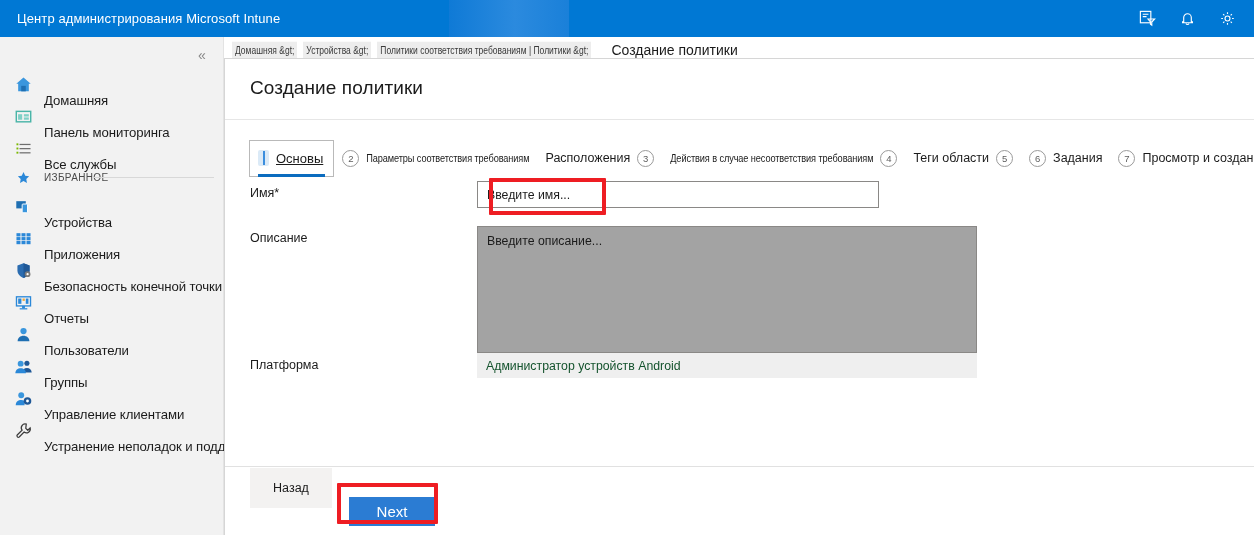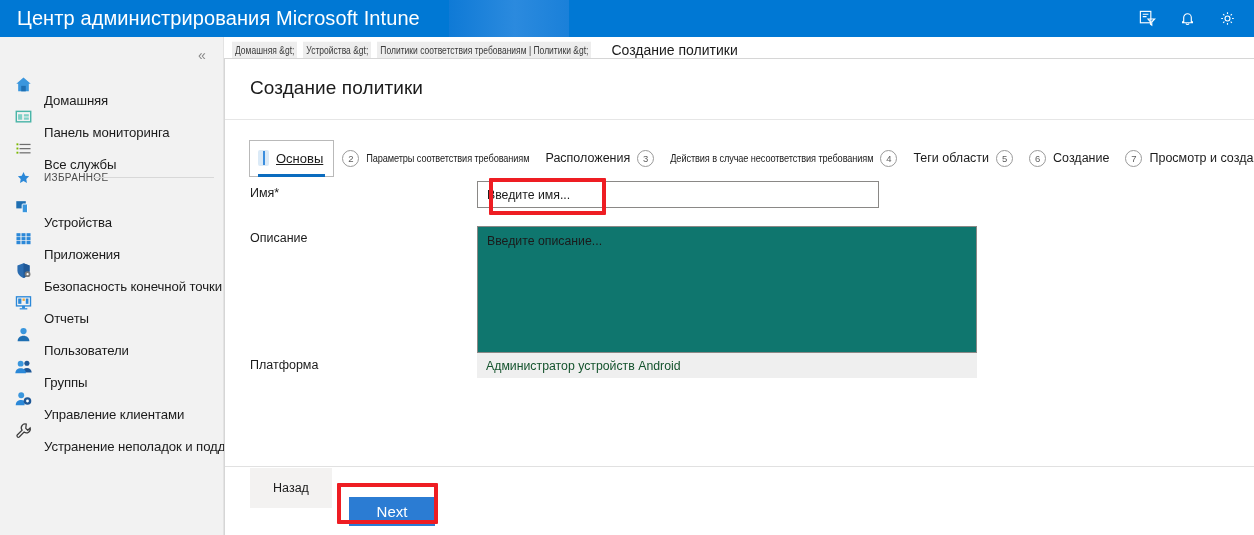--- a/index.html
+++ b/index.html
@@ -14,21 +14,21 @@
 
   
   .topbar {
     position: absolute; left: 0; top: 0;
     width: 1254px; height: 37px;
     background: #0078d4;
     display: flex; align-items: center;
   }
   .topbar-title {
     color: #ffffff;
-    font-size: 20px;
+    font-size: 13px;
     padding-left: 17px;
     letter-spacing: .1px;
     white-space: nowrap;
   }
   .topbar-fade {
     position: absolute; left: 449px; top: 0;
     width: 120px; height: 37px;
     background: linear-gradient(to right, #0f7ad6 0%, #2b8ade 55%, #1a80d9 100%);
   }
   .topbar-right {
@@ -168,21 +168,21 @@
   .finput {
     width: 402px; height: 27px;
     border: 1px solid #8a8886; background: #fff;
     font-size: 12.3px; color: #1b1b1b;
     padding: 0 9px; outline: none;
     font-family: "Liberation Sans", sans-serif;
   }
   .finput::placeholder { color: #1b1b1b; opacity: 1; }
   .ftext {
     width: 500px; height: 127px;
-    border: 1px solid #8a8886; background: #0f766e;
+    border: 1px solid #8a8886; background: #a3a3a3;
     font-size: 12.3px; color: #1b1b1b;
     padding: 7px 9px; outline: none; resize: none;
     font-family: "Liberation Sans", sans-serif;
   }
   .ftext::placeholder { color: #1b1b1b; opacity: 1; }
   .freadonly {
     width: 500px; height: 25px;
     background: #efefef; border: none;
     font-size: 12.3px; color: #14532d;
     padding: 0 9px; display: flex; align-items: center;
@@ -433,21 +433,21 @@
       <span class="tab-num">4</span>
     </div>
 
     <div class="tab">
       <span class="tab-label">Теги области</span>
       <span class="tab-num">5</span>
     </div>
 
     <div class="tab">
       <span class="tab-num">6</span>
-      <span class="tab-label">Создание</span>
+      <span class="tab-label">Задания</span>
     </div>
 
     <div class="tab">
       <span class="tab-num">7</span>
       <span class="tab-label">Просмотр и создание</span>
     </div>
 
   </div>
 
   <div class="form">

